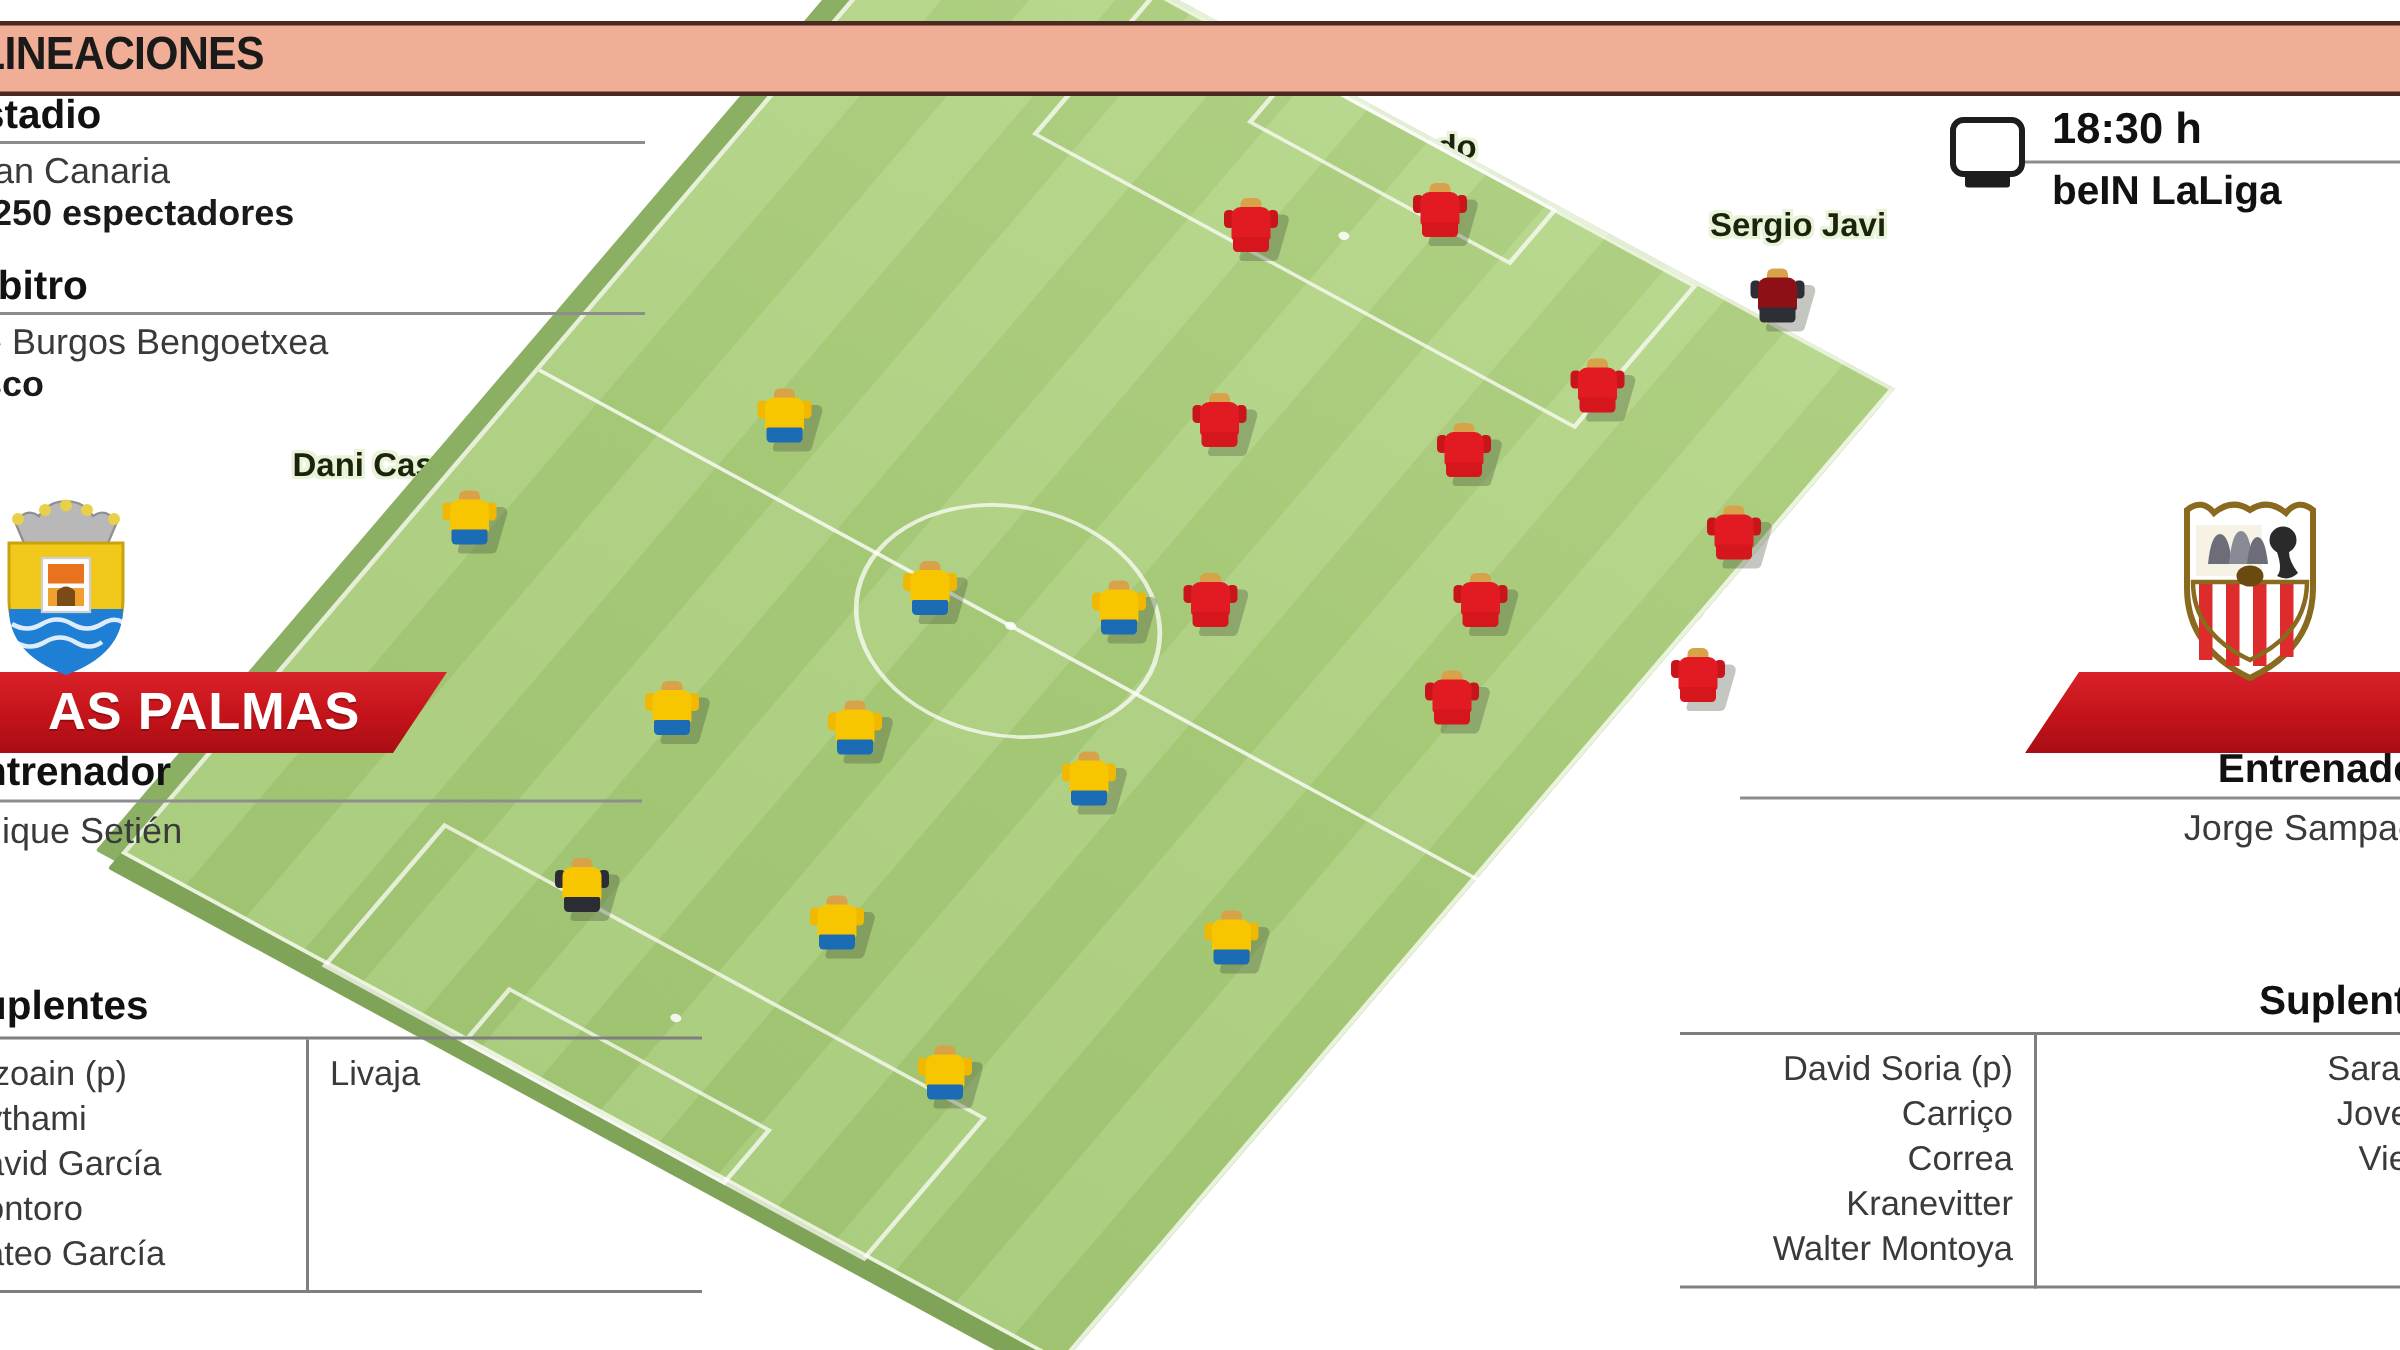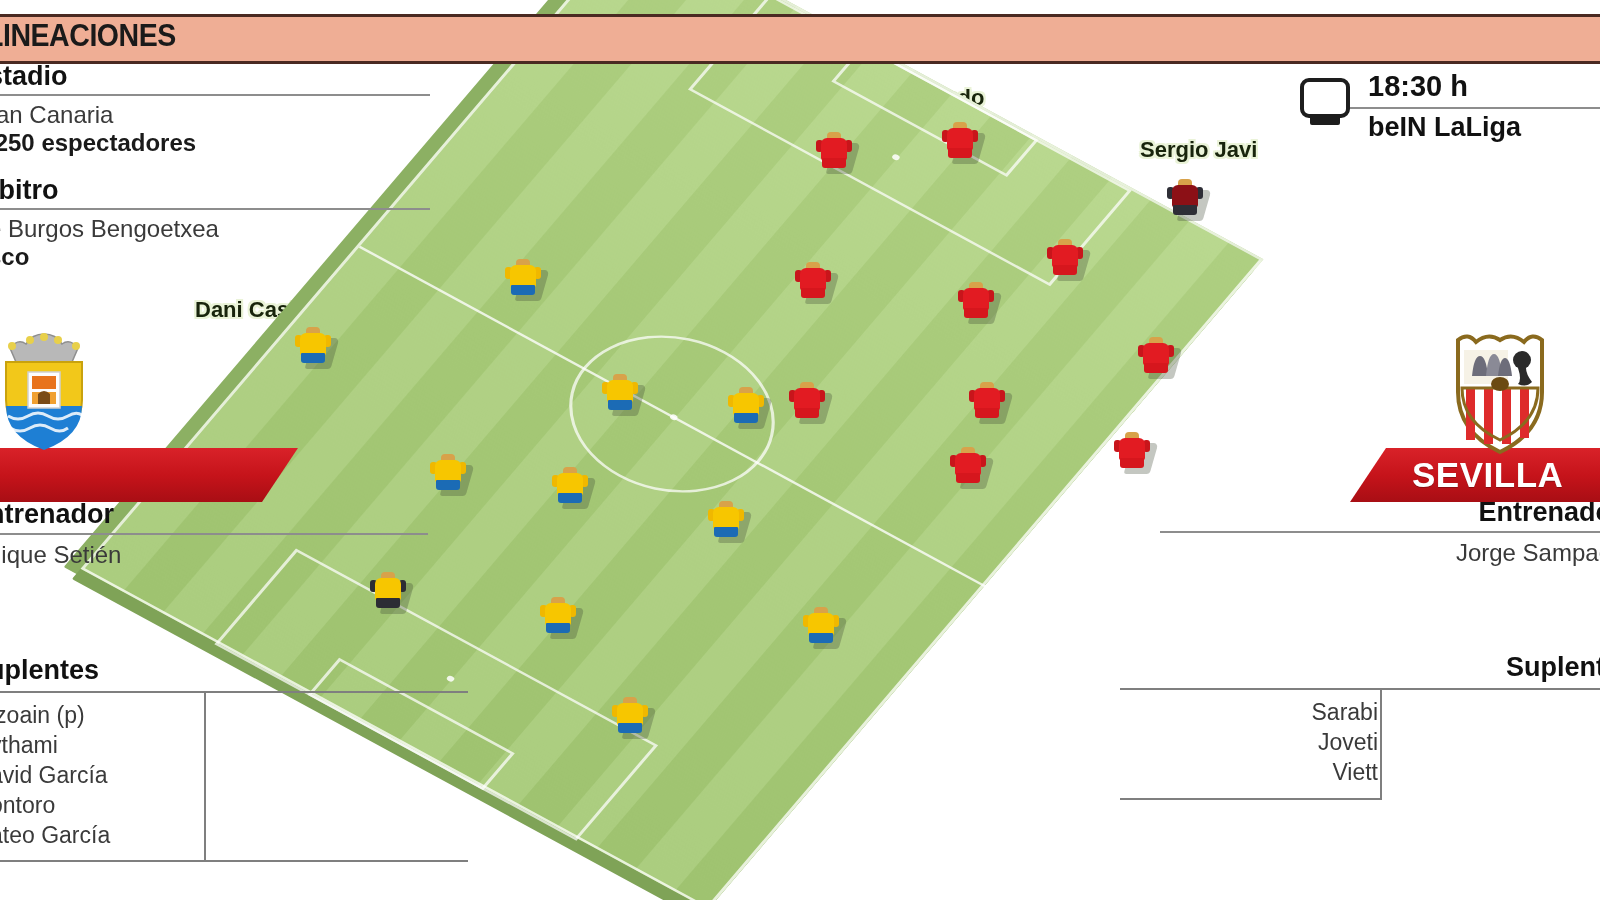--- a/index.html
+++ b/index.html
@@ -488,24 +488,24 @@
       <path d="M34 46 q2 -22 8 -22 q6 0 8 22 z" fill="#8a8a96"></path>
       <path d="M46 46 q2 -18 7 -18 q5 0 7 18 z" fill="#6d6d7a"></path>
       <circle cx="70" cy="30" r="9" fill="#2a2a2a"></circle>
       <path d="M66 38 q4 12 0 16 q8 4 14 -2 q-6 -8 -6 -14 z" fill="#2a2a2a"></path>
       <ellipse cx="48" cy="54" rx="9" ry="7" fill="#6b4a12"></ellipse>
     </svg>
   </div>
 
   <div class="banner" id="banner-left">
     <div class="bg"></div>
+    <div class="txt">AS PALMAS</div>
   </div>
   <div class="banner" id="banner-right">
     <div class="bg"></div>
-    <div class="txt">SEVILLA</div>
   </div>
 
   <div class="coach" id="coach-left">
     <div class="lbl">ntrenador</div>
     <div class="rule"></div>
     <div class="val">uique Setién</div>
   </div>
   <div class="coach" id="coach-right">
     <div class="lbl">Entrenado</div>
     <div class="rule"></div>
@@ -516,26 +516,34 @@
     <div class="title">uplentes</div>
     <div class="subs-cols">
       <div class="subs-col" id="home-subs-c1">
           <div>izoain (p)</div>
           <div>ythami</div>
           <div>avid García</div>
           <div>ontoro</div>
           <div>ateo García</div>
         </div>
       <div class="subs-col" id="home-subs-c2">
+          <div>Livaja</div>
         </div>
     </div>
   </div>
   <div class="subs" id="subs-right">
     <div class="title">Suplente</div>
     <div class="subs-cols">
+      <div class="subs-col" id="away-subs-c1">
+          <div>David Soria (p)</div>
+          <div>Carriço</div>
+          <div>Correa</div>
+          <div>Kranevitter</div>
+          <div>Walter Montoya</div>
+        </div>
       <div class="subs-col" id="away-subs-c2">
           <div>Sarabi</div>
           <div>Joveti</div>
           <div>Viett</div>
         </div>
     </div>
   </div>
 
 </div>
 

